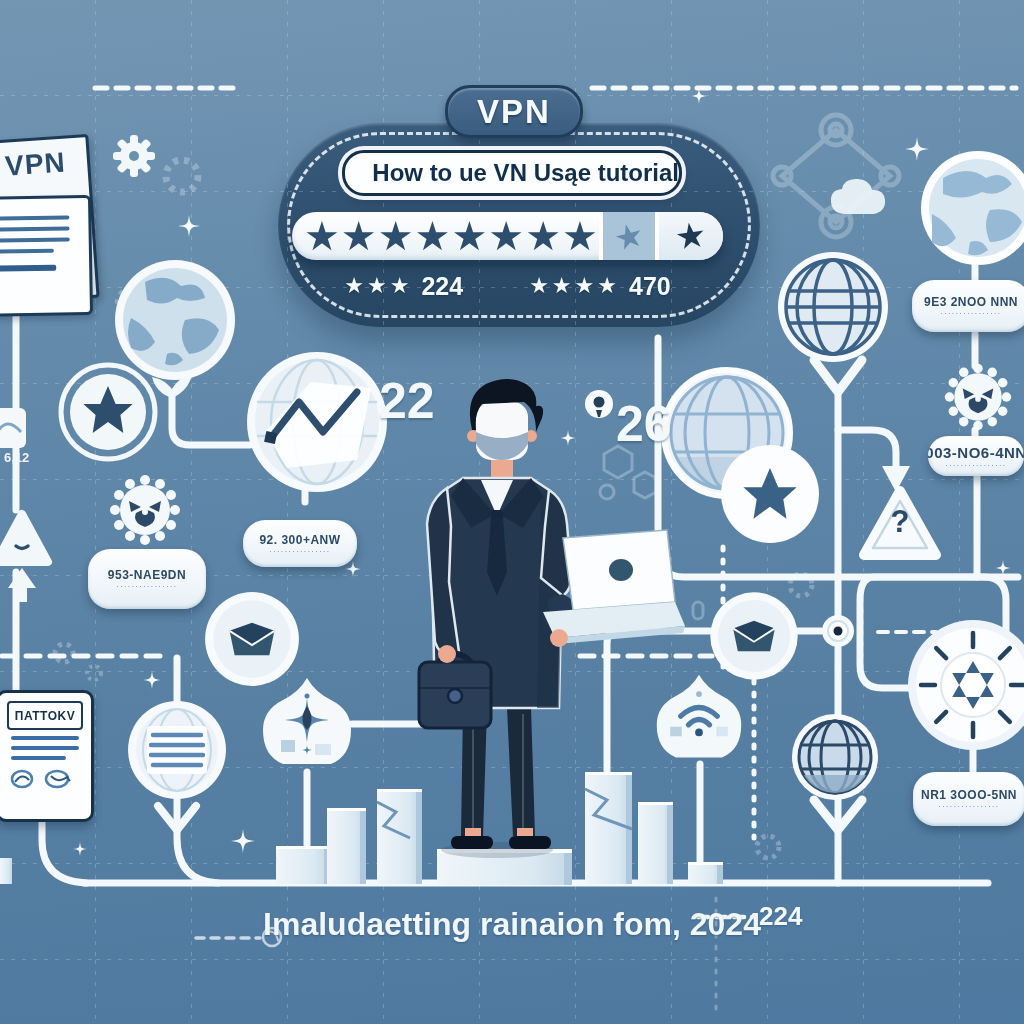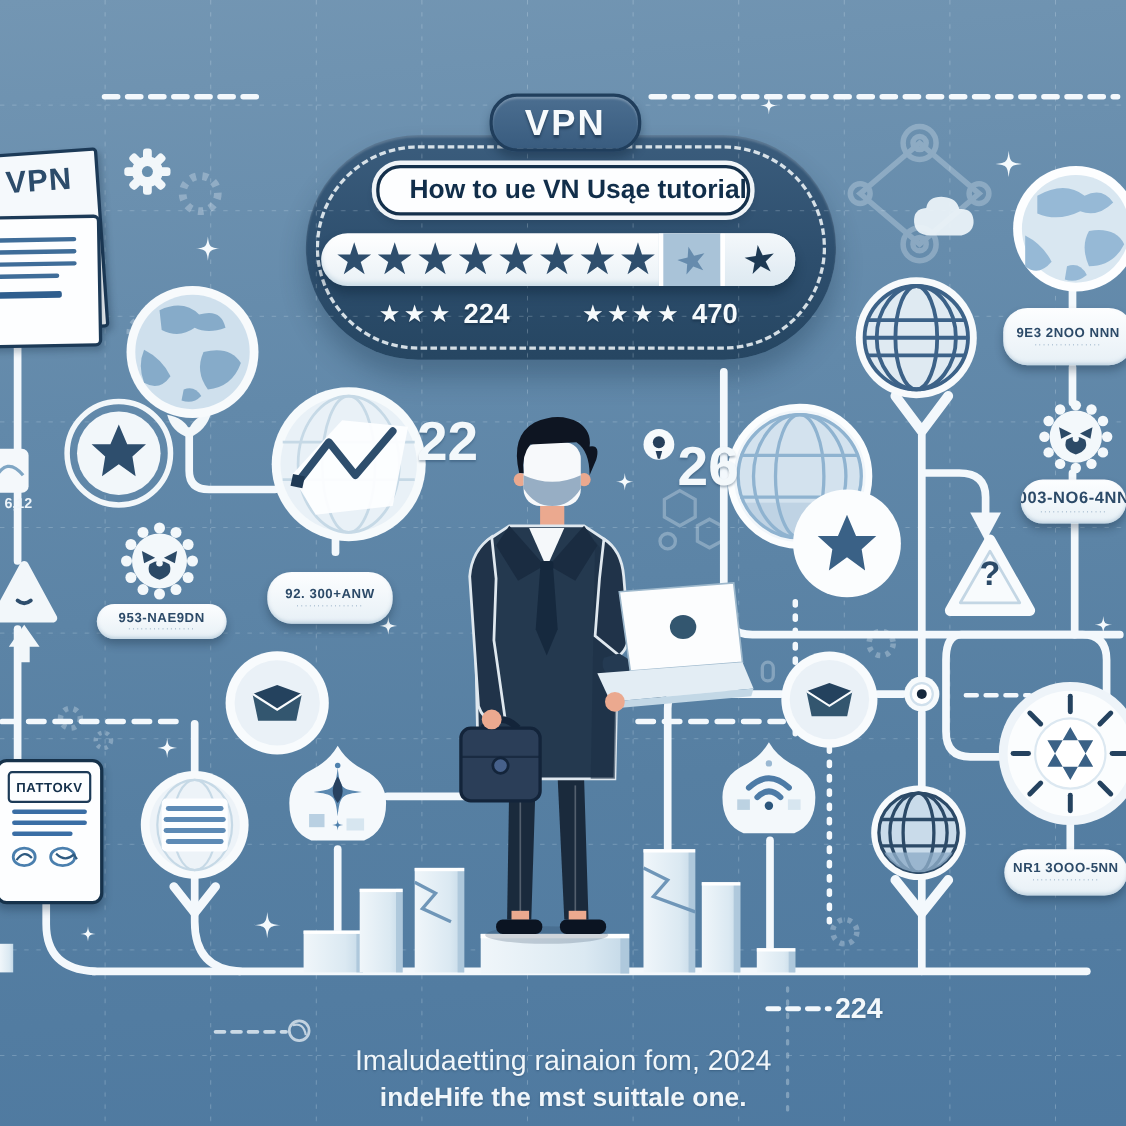--- a/index.html
+++ b/index.html
@@ -62,21 +62,21 @@
   .doc-line.thick{height:6px;background:#2f5e8e;width:60%;margin-top:12px;}
   .doc-card{left:-4px;top:690px;width:92px;height:126px;background:#fdfeff;border:3px solid #16324b;border-radius:10px;z-index:5;
     box-shadow:0 5px 8px rgba(14,34,54,.3);}
   .doc-card-header{margin:8px 8px 4px 8px;height:25px;border:2px solid #1c3a57;border-radius:4px;
     display:flex;align-items:center;justify-content:center;font-size:12px;font-weight:bold;color:#14304b;letter-spacing:.5px;}
   .card-line{height:4px;background:#3a6ea5;border-radius:2px;margin:6px 12px 0 12px;}
   .stamps{display:flex;gap:8px;margin:8px 0 0 10px;}
 
   .footer-text{left:212px;top:904px;width:600px;text-align:center;color:#f0f6fa;z-index:6;
     text-shadow:0 1px 2px rgba(25,55,85,.4);line-height:1.3;}
-  .footer-text .f1{font-size:26px;font-weight:normal;margin-top:44px;}
+  .footer-text .f1{font-size:32px;font-weight:bold;}
   .footer-text .f2{font-size:24px;font-weight:bold;}
 </style>
 </head>
 <body>
 
 <div class="stage">
 
   <svg class="layer" width="1024" height="1024" viewBox="0 0 1024 1024">
     <defs>
       <pattern id="grid" width="96" height="96" patternUnits="userSpaceOnUse">
@@ -522,45 +522,44 @@
           <ellipse cx="13" cy="11" rx="10" ry="8" fill="none" stroke="#4a7fae" stroke-width="2.5"></ellipse>
           <path d="M6,14 Q13,4 20,12" stroke="#2e5a80" stroke-width="2" fill="none"></path>
         </svg>
       <svg width="30" height="22">
           <ellipse cx="14" cy="11" rx="11" ry="8" fill="none" stroke="#4a7fae" stroke-width="2.5"></ellipse>
           <path d="M8,8 Q16,16 24,9 L27,13" stroke="#2e5a80" stroke-width="2" fill="none"></path>
         </svg>
     </div>
   </div>
 
-  <div class="abs flow-pill ovl" style="left:88px;top:549px;width:118px;height:32px;">
+  <div class="abs flow-pill ovl" style="left:88px;top:549px;width:118px;height:60px;">
     <span class="l1">953-NAE9DN</span>
     <span class="l2">················</span>
   </div>
   <div class="abs flow-pill ovl" style="left:243px;top:500px;width:114px;height:47px;margin-top:20px;">
     <span class="l1">92. 300+ANW</span>
     <span class="l2">················</span>
   </div>
   <div class="abs flow-pill ovl" style="left:912px;top:280px;width:118px;height:52px;">
     <span class="l1">9E3 2NOO NNN</span>
     <span class="l2">················</span>
   </div>
   <div class="abs flow-pill ovl" style="left:928px;top:436px;width:96px;height:40px;">
     <span class="l1" style="font-size:15px">003-NO6-4NN</span>
     <span class="l2">················</span>
   </div>
-  <div class="abs flow-pill ovl" style="left:913px;top:772px;width:112px;height:42px;">
+  <div class="abs flow-pill ovl" style="left:913px;top:772px;width:112px;height:54px;">
     <span class="l1">NR1 3OOO-5NN</span>
     <span class="l2">················</span>
   </div>
 
   <div class="abs big-num" style="left:379px;top:372px;">22</div>
   <div class="abs big-num" style="left:616px;top:379px;margin-top:16px;">26</div>
   <div class="abs mid-num" style="left:759px;top:901px;">224</div>
   <div class="abs tiny-num" style="left:4px;top:450px;">6,12</div>
   <div class="abs q-mark">?</div>
 
   <div class="abs footer-text">
     <div class="f1">Imaludaetting rainaion fom, 2024</div>
-    <div class="f2">indeHife the mst suittale one.</div>
   </div>
 
 </div>
 
 </body></html>

